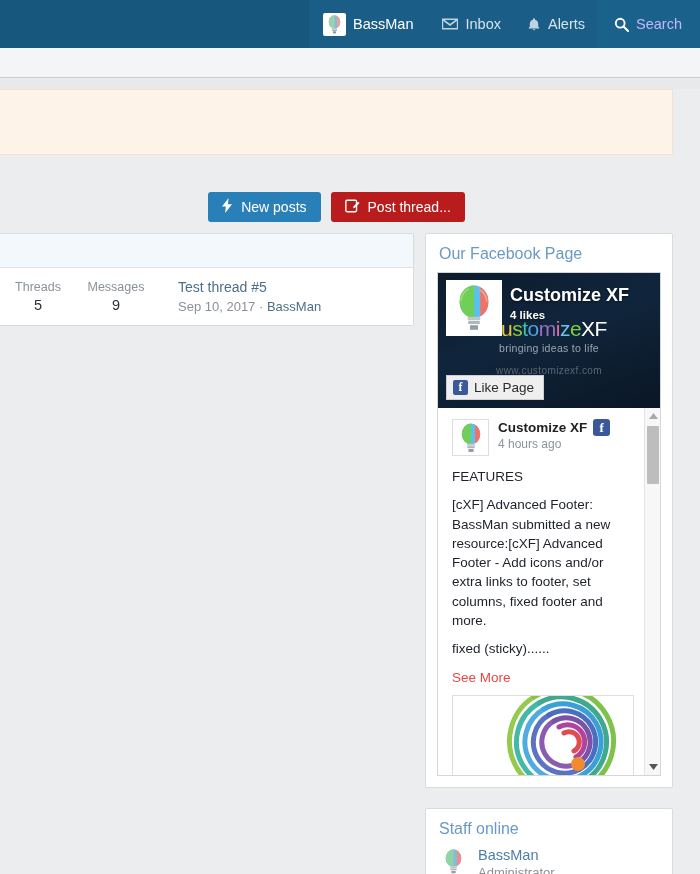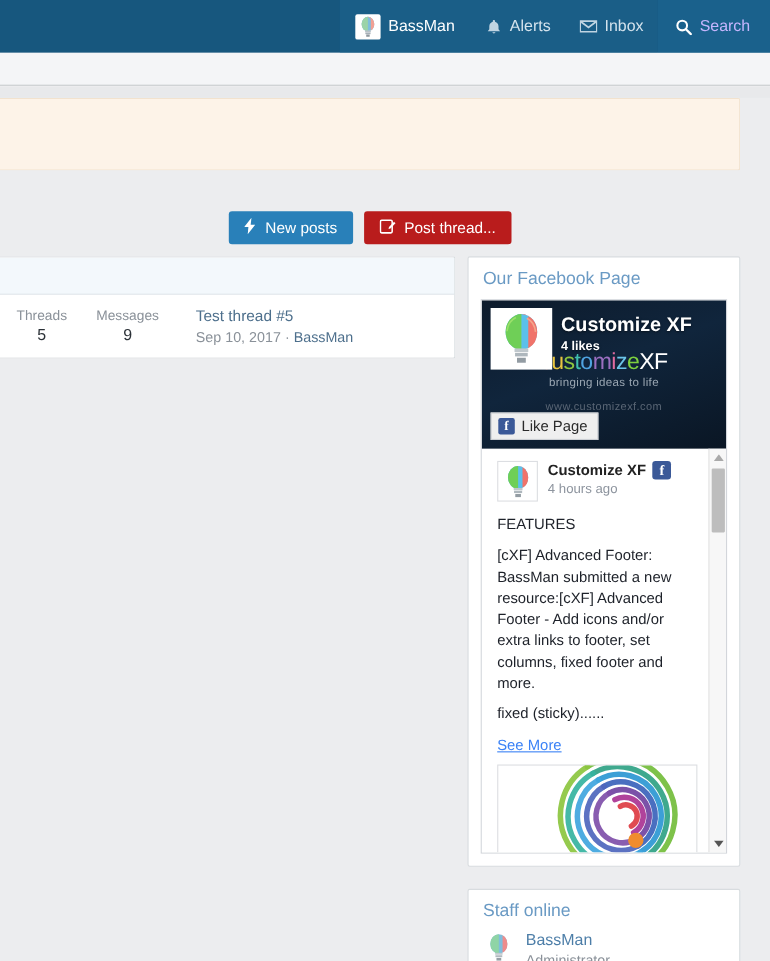--- a/index.html
+++ b/index.html
@@ -273,21 +273,21 @@
     display: flex; align-items: center; justify-content: center;
     border-radius: 3px;
   }
   .fb-post-time { font-size: 12px; color: #8D949E; line-height: 17px; }
   .fb-post-body {
     font-size: 13.5px; color: #1D2129;
     line-height: 19.3px;
     font-family: "Liberation Sans", sans-serif;
   }
   .fb-post-body p { margin: 0 0 9px 0; }
-  .fb-see-more { color: #3b82f6; cursor: pointer; text-decoration: underline; }
+  .fb-see-more { color: #ef4444; cursor: pointer; }
   .fb-post-img {
     margin-top: 8px;
     border: 1px solid #DCDEE2;
     height: 92px;
     background: #FFFFFF;
     display: flex; align-items: center; justify-content: center;
     overflow: hidden;
   }
 
   
@@ -343,36 +343,36 @@
             <rect x="15" y="26" width="10" height="3" fill="#B9C2C8"></rect>
             <rect x="15.5" y="29.5" width="9" height="3" fill="#A7B1B8"></rect>
             <rect x="17" y="33" width="6" height="4" fill="#8E979E"></rect>
           </svg>
         </span>
         <span>BassMan</span>
       </a>
 
       <a class="nav-item">
         <span class="nav-icon">
+          <svg width="16" height="12" viewBox="0 0 16 12">
+            <path d="M0.5 1.2h15v9.6h-15z" fill="none" stroke="#BFD4E2" stroke-width="1.4"></path>
+            <path d="M0.8 1.6L8 7 15.2 1.6" fill="none" stroke="#BFD4E2" stroke-width="1.6"></path>
+          </svg>
+        </span>
+        <span>Inbox</span>
+      </a>
+
+      <a class="nav-item">
+        <span class="nav-icon">
           <svg width="14" height="15" viewBox="0 0 14 15">
             <path d="M7 1.2c-.6 0-1 .5-1 1v.5C4 3.2 2.8 4.9 2.8 7v2.6L1.4 11.4h11.2L11.2 9.6V7c0-2.1-1.2-3.8-3.2-4.3v-.5c0-.5-.4-1-1-1z" fill="#BFD4E2"></path>
             <path d="M5.5 12.3a1.6 1.6 0 0 0 3 0z" fill="#BFD4E2"></path>
           </svg>
         </span>
         <span>Alerts</span>
-      </a>
-
-      <a class="nav-item">
-        <span class="nav-icon">
-          <svg width="16" height="12" viewBox="0 0 16 12">
-            <path d="M0.5 1.2h15v9.6h-15z" fill="none" stroke="#BFD4E2" stroke-width="1.4"></path>
-            <path d="M0.8 1.6L8 7 15.2 1.6" fill="none" stroke="#BFD4E2" stroke-width="1.6"></path>
-          </svg>
-        </span>
-        <span>Inbox</span>
       </a>
     </div>
 
     <a class="nav-item search">
       <span class="nav-icon">
         <svg width="15" height="15" viewBox="0 0 16 16">
           <circle cx="6.6" cy="6.6" r="4.7" fill="none" stroke="#FFFFFF" stroke-width="2"></circle>
           <line x1="10.2" y1="10.2" x2="15" y2="15" stroke="#FFFFFF" stroke-width="2.2" stroke-linecap="round"></line>
         </svg>
       </span>

